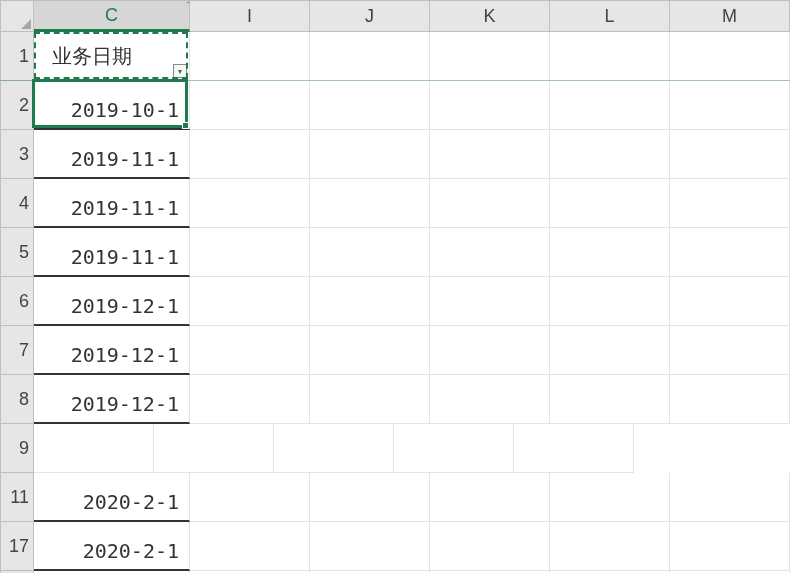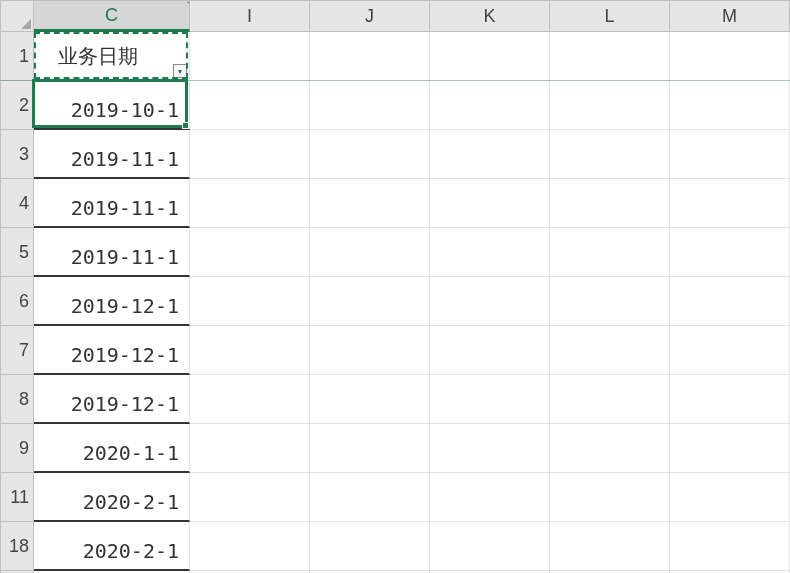--- a/index.html
+++ b/index.html
@@ -40,21 +40,21 @@
   }
   .cell {
     height:100%; border-right:1px solid #e3e3e3; border-bottom:1px solid #e3e3e3;
     display:flex; align-items:flex-end; justify-content:flex-end;
     padding: 6px 10px 6px 6px; font-size:20px; color:#333; flex-shrink:0; position:relative;
     font-family: Consolas, "DejaVu Sans Mono", monospace;
   }
   
   .c-header-cell {
     font-family: Arial, "Microsoft YaHei", sans-serif;
-    justify-content:flex-start; align-items:center; padding-left:24px;
+    justify-content:flex-start; align-items:center; padding-left:18px;
   }
   
   .c-filled { border-bottom: 2px solid #333; }
   
   .c-right-border { border-right: 1px solid #e3e3e3; }
 
   
   .freeze-line {
     position:absolute; left:0; right:0; top:80px; height:0;
     border-top:1px solid rgba(31,122,77,0.3);
@@ -208,42 +208,39 @@
           <span>2019-12-1</span>
         </div>
         <div class="cell cw-other"></div>
         <div class="cell cw-other"></div>
         <div class="cell cw-other"></div>
         <div class="cell cw-other"></div>
         <div class="cell cw-other"></div>
       </div>
       <div class="row">
         <div class="row-h">9</div>
-        <div class="cell cw-C c-right-border c-filled">
-          <span>2020-1-1</span>
-        </div>
         <div class="cell cw-other"></div>
         <div class="cell cw-other"></div>
         <div class="cell cw-other"></div>
         <div class="cell cw-other"></div>
         <div class="cell cw-other"></div>
       </div>
       <div class="row">
         <div class="row-h">11</div>
         <div class="cell cw-C c-right-border c-filled">
           <span>2020-2-1</span>
         </div>
         <div class="cell cw-other"></div>
         <div class="cell cw-other"></div>
         <div class="cell cw-other"></div>
         <div class="cell cw-other"></div>
         <div class="cell cw-other"></div>
       </div>
       <div class="row">
-        <div class="row-h">18</div>
+        <div class="row-h">17</div>
         <div class="cell cw-C c-right-border c-filled">
           <span>2020-2-1</span>
         </div>
         <div class="cell cw-other"></div>
         <div class="cell cw-other"></div>
         <div class="cell cw-other"></div>
         <div class="cell cw-other"></div>
         <div class="cell cw-other"></div>
       </div>
       <div class="row">

